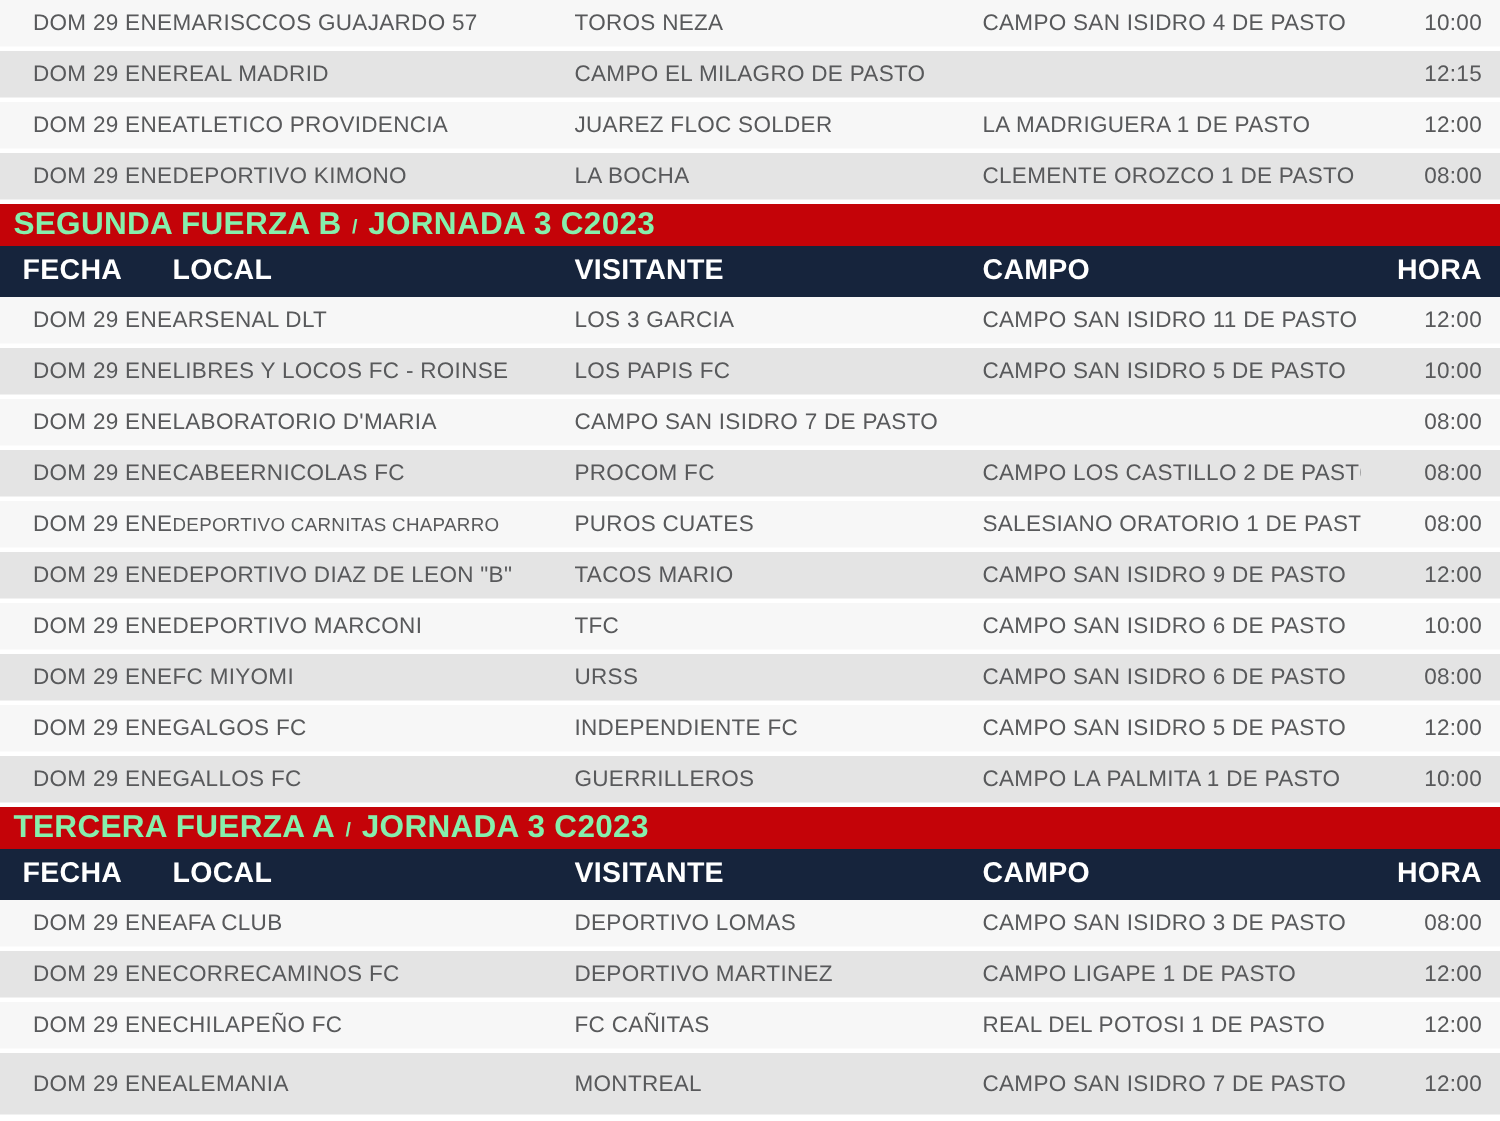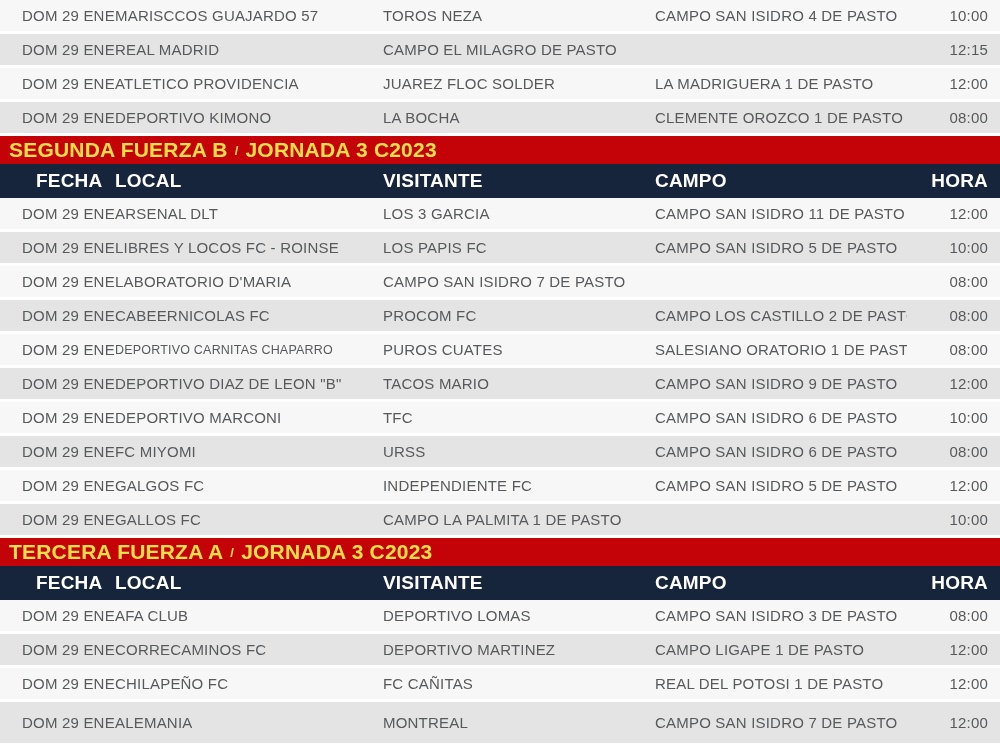--- a/index.html
+++ b/index.html
@@ -4,32 +4,32 @@
 <style>
   html,body{margin:0;padding:0;}
   body{
     width:1000px;height:747px;overflow:hidden;background:#ffffff;
     font-family:"Liberation Sans",sans-serif;
   }
   #schedule{width:1000px;}
   .section{width:100%;}
   
   .banner{
-    height:28px;margin-top:2px;background:#c40308;color:#fde047;
+    height:28px;margin-top:2px;background:#c40308;color:#86efac;
     display:flex;align-items:center;padding-left:9px;box-sizing:border-box;
     font-weight:bold;font-size:21px;letter-spacing:.2px;white-space:nowrap;
   }
   .banner .t-sep{font-size:13px;margin:0 7px;font-weight:bold;}
   
   .thead{
     height:34px;background:#16243c;color:#ffffff;display:flex;align-items:center;
     font-weight:bold;font-size:19px;letter-spacing:.2px;
   }
   .hcell{white-space:nowrap;overflow:hidden;box-sizing:border-box;}
-  .hcell.fecha{width:115px;padding-left:36px;}
+  .hcell.fecha{width:115px;padding-left:15px;}
   .hcell.local{width:268px;}
   .hcell.visitante{width:272px;}
   .hcell.campo{width:252px;}
   .hcell.hora{flex:1;text-align:right;padding-right:12px;}
   
   .row{
     height:31px;margin-bottom:3px;display:flex;align-items:center;
     font-size:15px;color:#58595b;letter-spacing:.2px;
   }
   .row.odd{background:#f7f7f7;}
@@ -148,20 +148,21 @@
       <div class="row odd">
         <div class="cell fecha">DOM 29 ENE</div>
         <div class="cell local">GALGOS FC</div>
         <div class="cell visitante">INDEPENDIENTE FC</div>
         <div class="cell campo">CAMPO SAN ISIDRO 5 DE PASTO</div>
         <div class="cell hora">12:00</div>
       </div>
       <div class="row even">
         <div class="cell fecha">DOM 29 ENE</div>
         <div class="cell local">GALLOS FC</div>
+        <div class="cell visitante">GUERRILLEROS</div>
         <div class="cell campo">CAMPO LA PALMITA 1 DE PASTO</div>
         <div class="cell hora">10:00</div>
       </div>
     </div>
     <div class="section">
       <div class="banner">
         <span class="t-main">TERCERA FUERZA A</span>
         <span class="t-sep">/</span>
         <span class="t-sub">JORNADA 3 C2023</span>
       </div>

